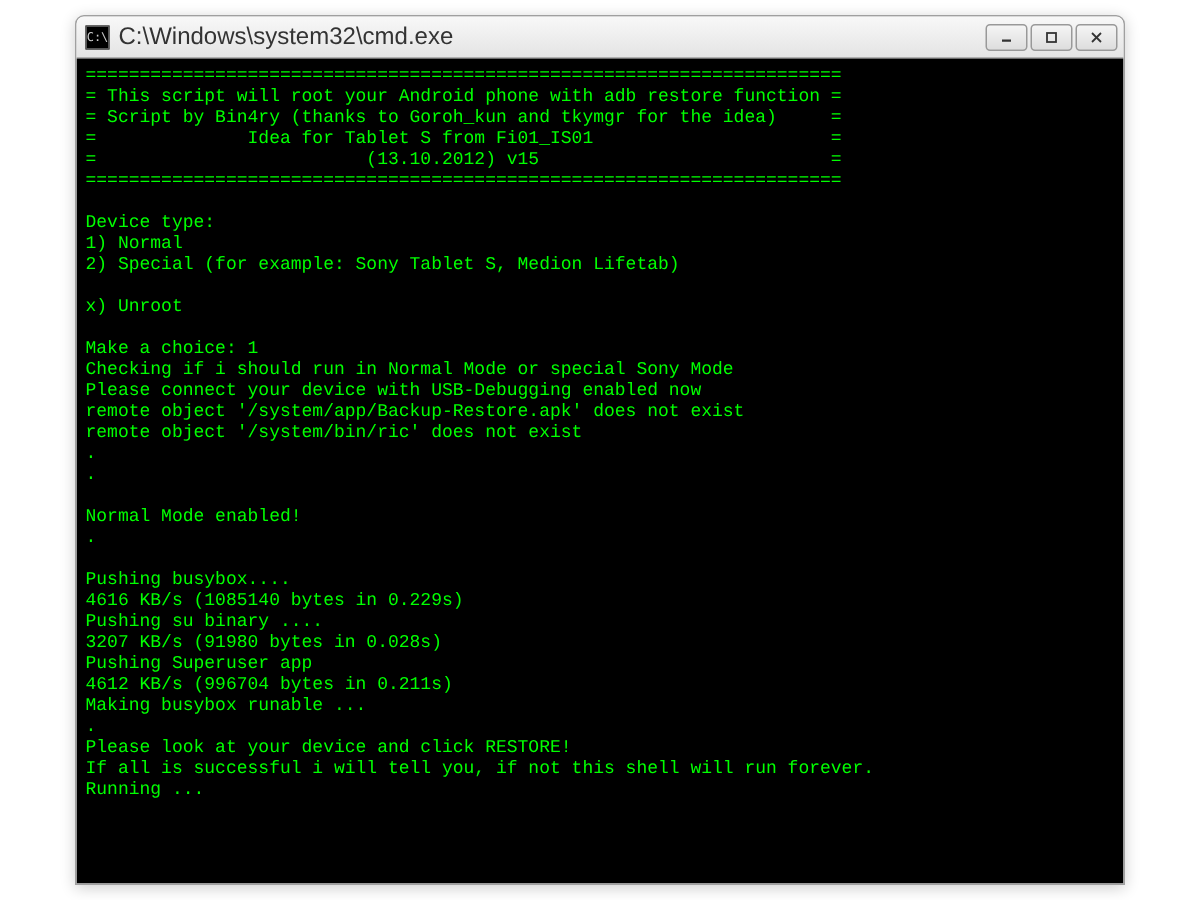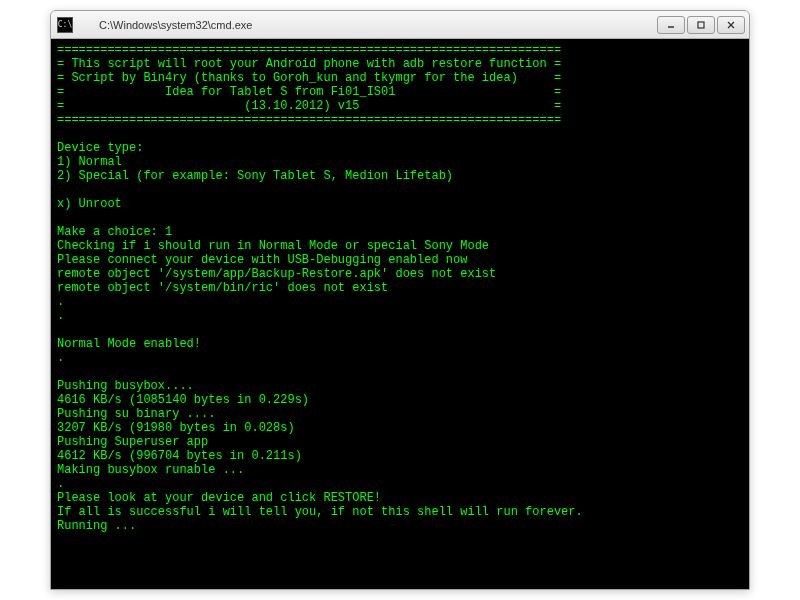--- a/index.html
+++ b/index.html
@@ -42,23 +42,22 @@
       align-items: center;
       justify-content: center;
       margin-right: 6px;
       font-size: 8px;
       color: #ccc;
       font-family: monospace;
     }
     .titlebar-title {
       flex: 1;
       font-family: "Segoe UI", Tahoma, sans-serif;
-      font-size: 11px;
+      font-size: 16px;
       color: #333;
-      margin-left: 20px;
     }
     .window-controls {
       display: flex;
       gap: 2px;
     }
     .win-btn {
       width: 28px;
       height: 18px;
       background: linear-gradient(to bottom, #f5f5f5, #ddd);
       border: 1px solid #999;

